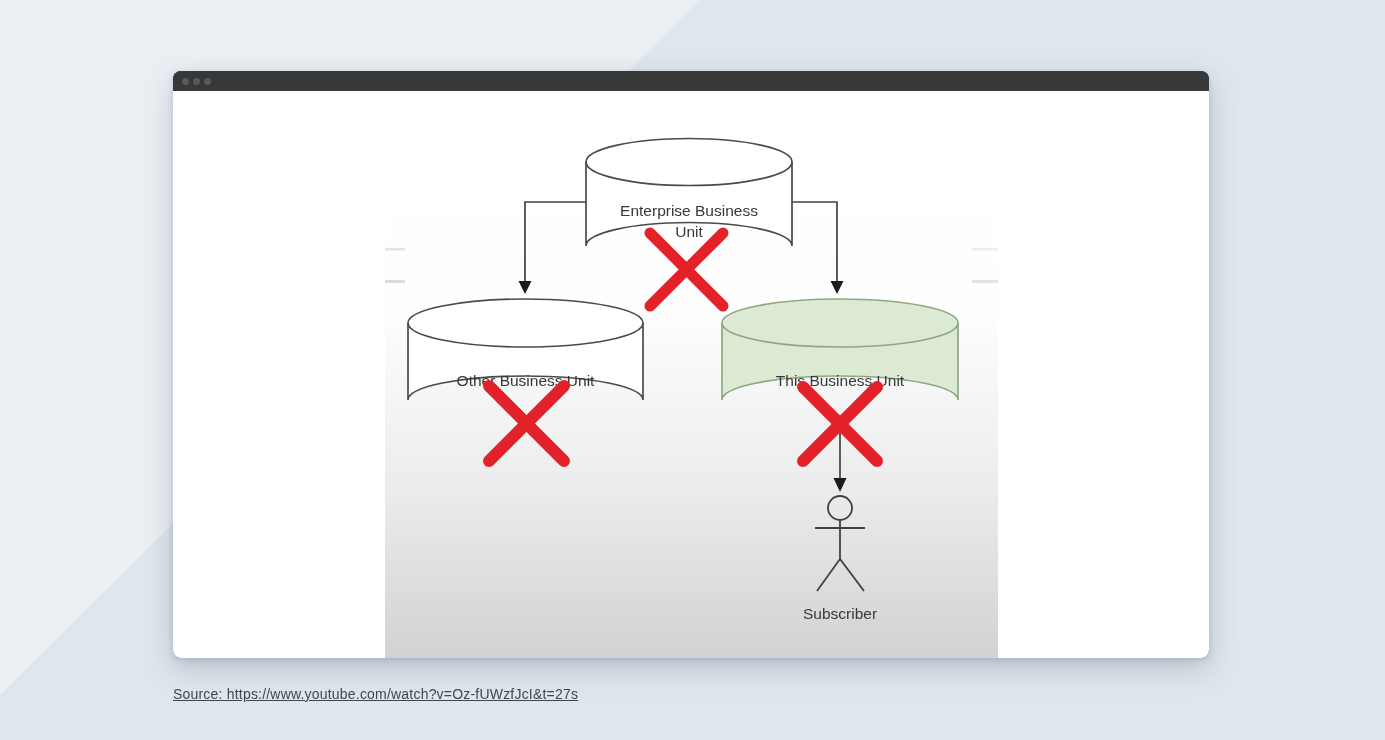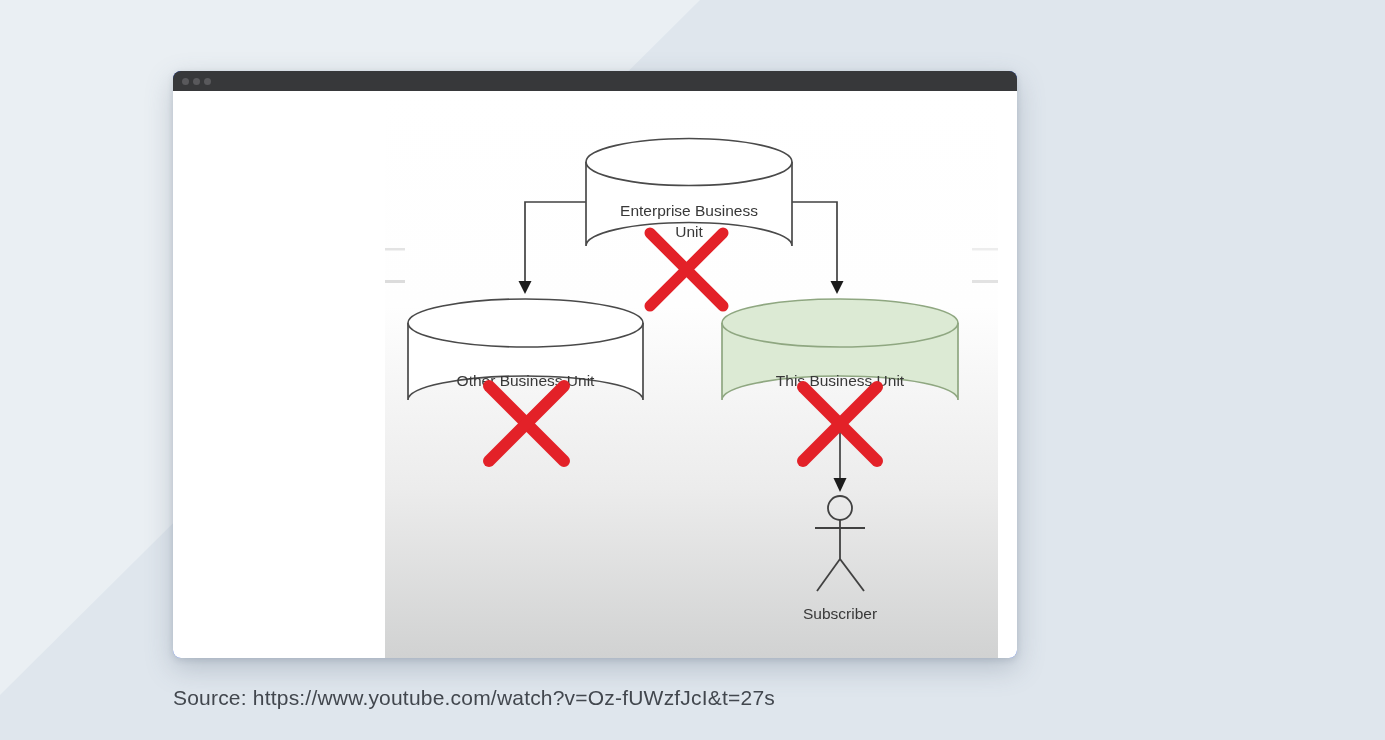--- a/index.html
+++ b/index.html
@@ -6,42 +6,42 @@
   html,body { width:1385px; height:740px; overflow:hidden; }
   body { font-family:"Liberation Sans", sans-serif; background:#dfe6ed; position:relative; }
 
   .bg-accent {
     position:absolute; inset:0;
     background:#eaeff3;
     clip-path:polygon(0 0, 700px 0, 0 695px);
   }
 
   .window {
-    position:absolute; left:173px; top:71px; width:844px; height:587px;
+    position:absolute; left:173px; top:71px; width:1036px; height:587px;
     background:#1d4ed8; border-radius:8px;
     box-shadow:0 10px 28px rgba(80,95,115,0.28), 0 2px 6px rgba(80,95,115,0.18);
     overflow:hidden;
   }
   .titlebar {
     height:20px; background:#37383a;
     display:flex; align-items:center; padding-left:9px; gap:4px;
   }
   .titlebar .dot {
     width:7px; height:7px; border-radius:50%; background:#59595c; display:inline-block;
   }
   .content { position:relative; width:100%; height:567px; background:#ffffff; }
   .video-frame {
     position:absolute; left:212px; top:0; width:613px; height:567px;
     background:linear-gradient(180deg,#ffffff 0%,#fefefe 38%,#ececec 70%,#d1d2d2 100%);
   }
   .video-frame svg { display:block; width:613px; height:567px; }
 
   .caption {
     position:absolute; left:173px; top:686px;
-    font-size:21px; color:#42474e; letter-spacing:0.2px;
+    font-size:14px; color:#42474e; letter-spacing:0.2px;text-decoration:underline;
   }
 
   svg text {
     font-family:"Liberation Sans", sans-serif;
     font-size:15.5px; fill:#383838;
   }
 </style>
 </head>
 <body>
 

